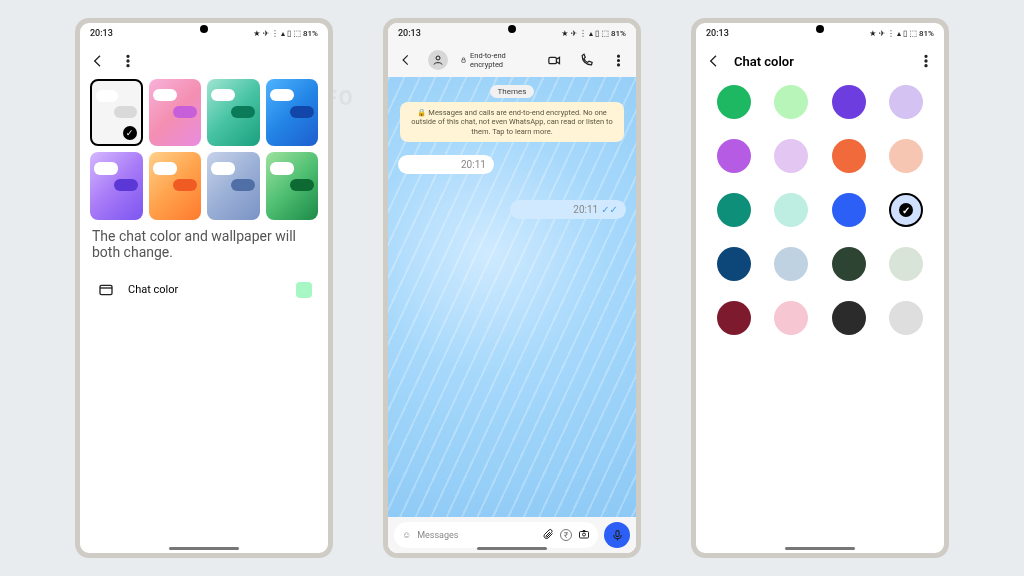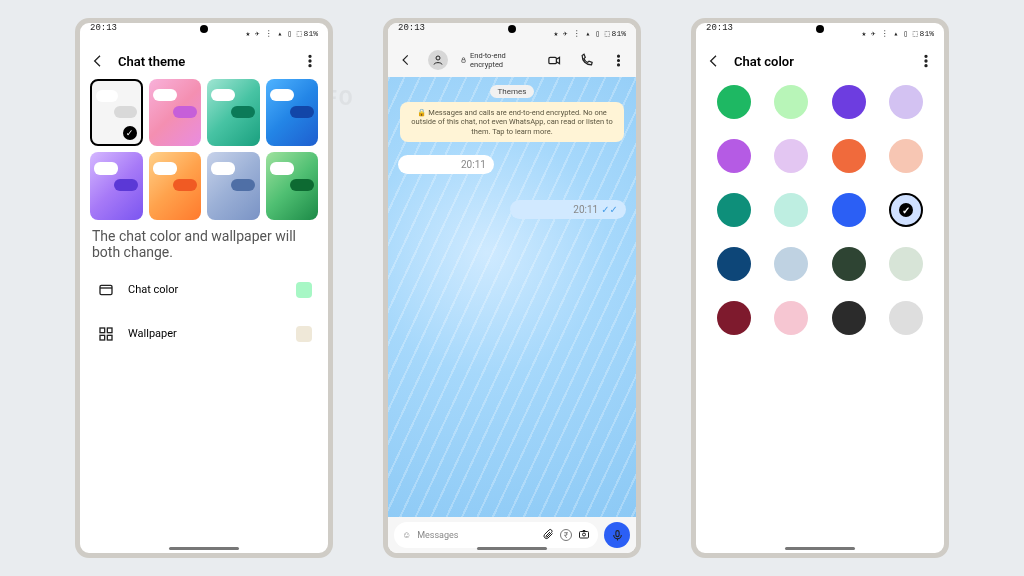--- a/index.html
+++ b/index.html
@@ -30,27 +30,27 @@
     border-radius: 14px;
     position: relative;
     overflow: hidden;
     display: flex;
     flex-direction: column;
   }
   .statusbar {
     height: 20px;
     display: flex;
     justify-content: space-between;
-    padding: 0 10px;
+    align-items: center;
+    padding: 8px 10px;
     font-size: 9px;
     font-weight: 500;
     color: #222;
     position: relative;
     flex-shrink: 0;
-    font-family: Liberation Mono, monospace;
   }
   .camera {
     position: absolute;
     left: 50%; top: 2px;
     transform: translateX(-50%);
     width: 8px; height: 8px;
     background: #000; border-radius: 50%;
   }
   .status-icons { display: flex; gap: 2px; align-items: center; font-size: 8px; }
   .appbar {
@@ -184,21 +184,20 @@
       <span>★ ✈ ⋮ ▴ ▯ ⬚</span>
       <span>81%</span>
     </span>
   </div>
   <div class="appbar">
     <div class="icon-btn">
       <svg viewBox="0 0 24 24" width="16" height="16">
           <path d="M15 4l-8 8 8 8"></path>
         </svg>
     </div>
-    <div class="title">Chat theme</div>
     <div class="icon-btn">
       <svg viewBox="0 0 24 24" width="16" height="16">
           <circle cx="12" cy="5" r="1.5" fill="#222"></circle>
           <circle cx="12" cy="12" r="1.5" fill="#222"></circle>
           <circle cx="12" cy="19" r="1.5" fill="#222"></circle>
         </svg>
     </div>
   </div>
   <div class="content">
     <div class="theme-grid" id="theme-grid">
@@ -239,32 +238,20 @@
     <div class="hint">The chat color and wallpaper will both change.</div>
     <div class="customize-row">
       <div class="icon-btn">
         <svg viewBox="0 0 24 24" width="16" height="16">
             <rect x="3" y="5" width="18" height="14" rx="2"></rect>
             <path d="M3 9h18"></path>
           </svg>
       </div>
       <div class="lbl">Chat color</div>
       <div class="swatch" id="swatch-color" style="background: rgb(167, 247, 197);"></div>
-    </div>
-    <div class="customize-row">
-      <div class="icon-btn">
-        <svg viewBox="0 0 24 24" width="16" height="16">
-            <rect x="3" y="3" width="7" height="7"></rect>
-            <rect x="14" y="3" width="7" height="7"></rect>
-            <rect x="3" y="14" width="7" height="7"></rect>
-            <rect x="14" y="14" width="7" height="7"></rect>
-          </svg>
-      </div>
-      <div class="lbl">Wallpaper</div>
-      <div class="swatch" id="swatch-wall" style="background: rgb(239, 232, 216);"></div>
     </div>
   </div>
   <div class="home-indicator"></div>
 </div>
 
 <div class="phone">
   <div class="statusbar" style="background:#f6f6f6">
     <span>20:13</span>
     <span class="camera"></span>
     <span class="status-icons">

